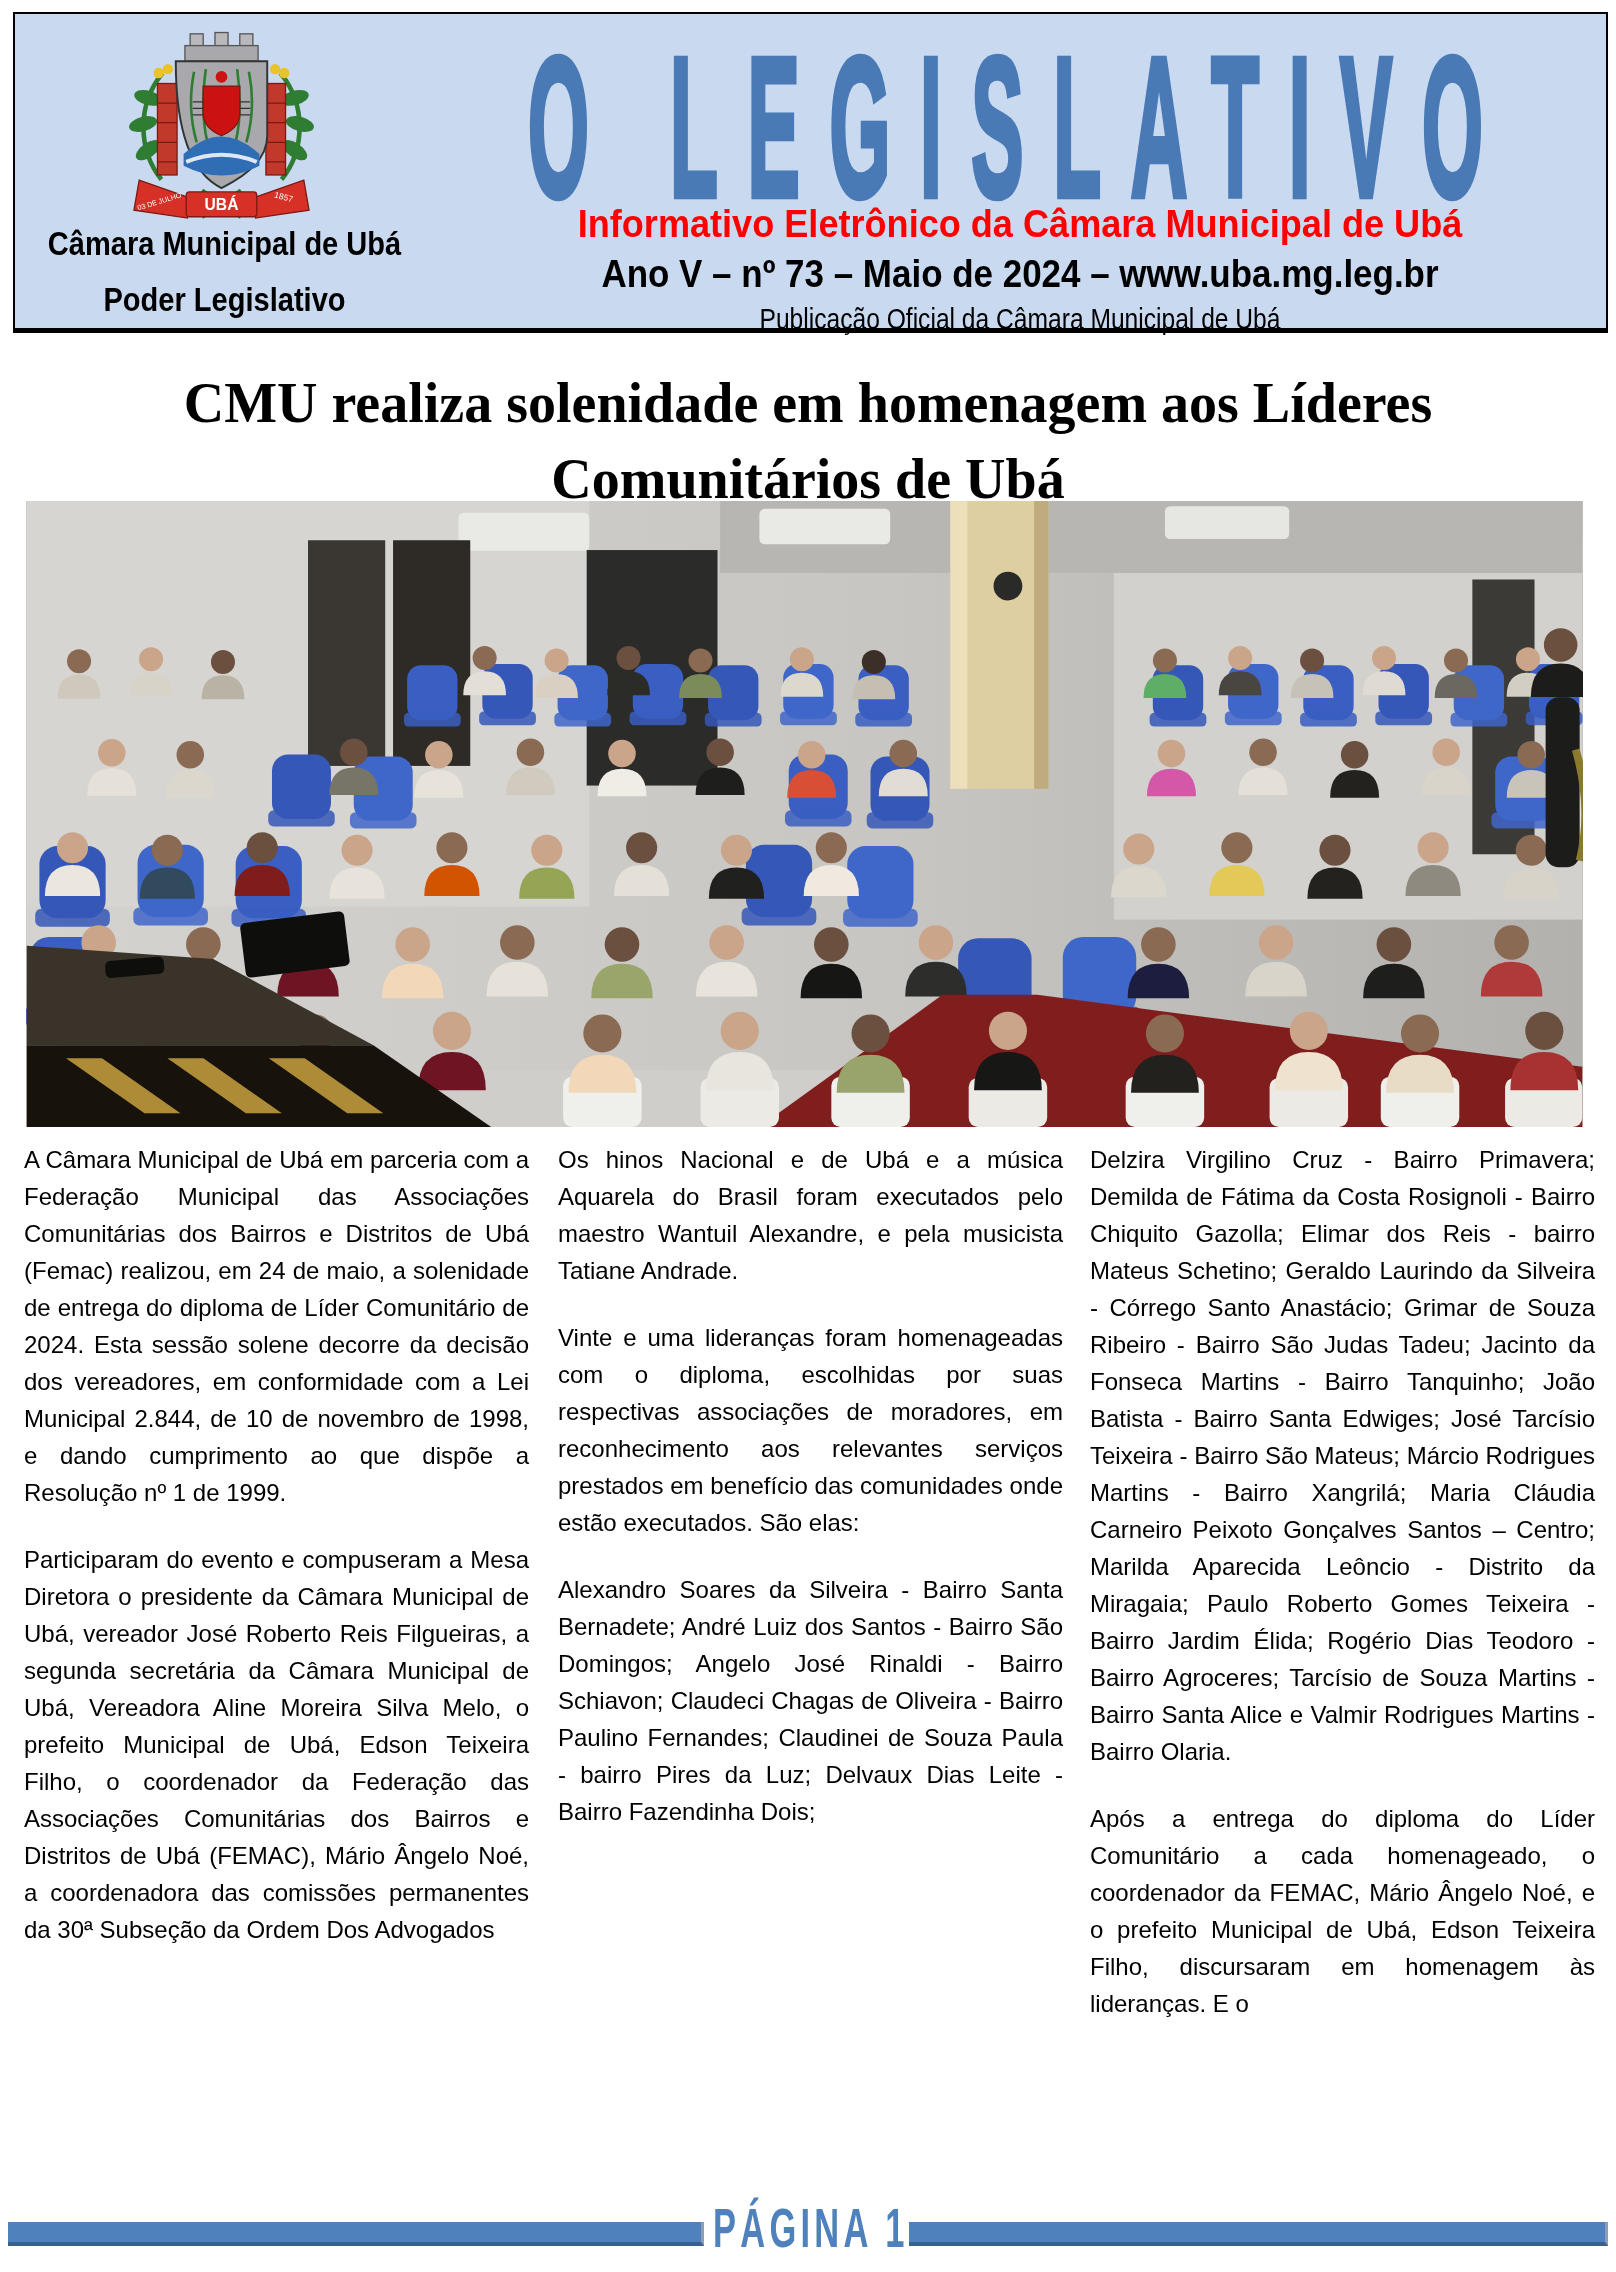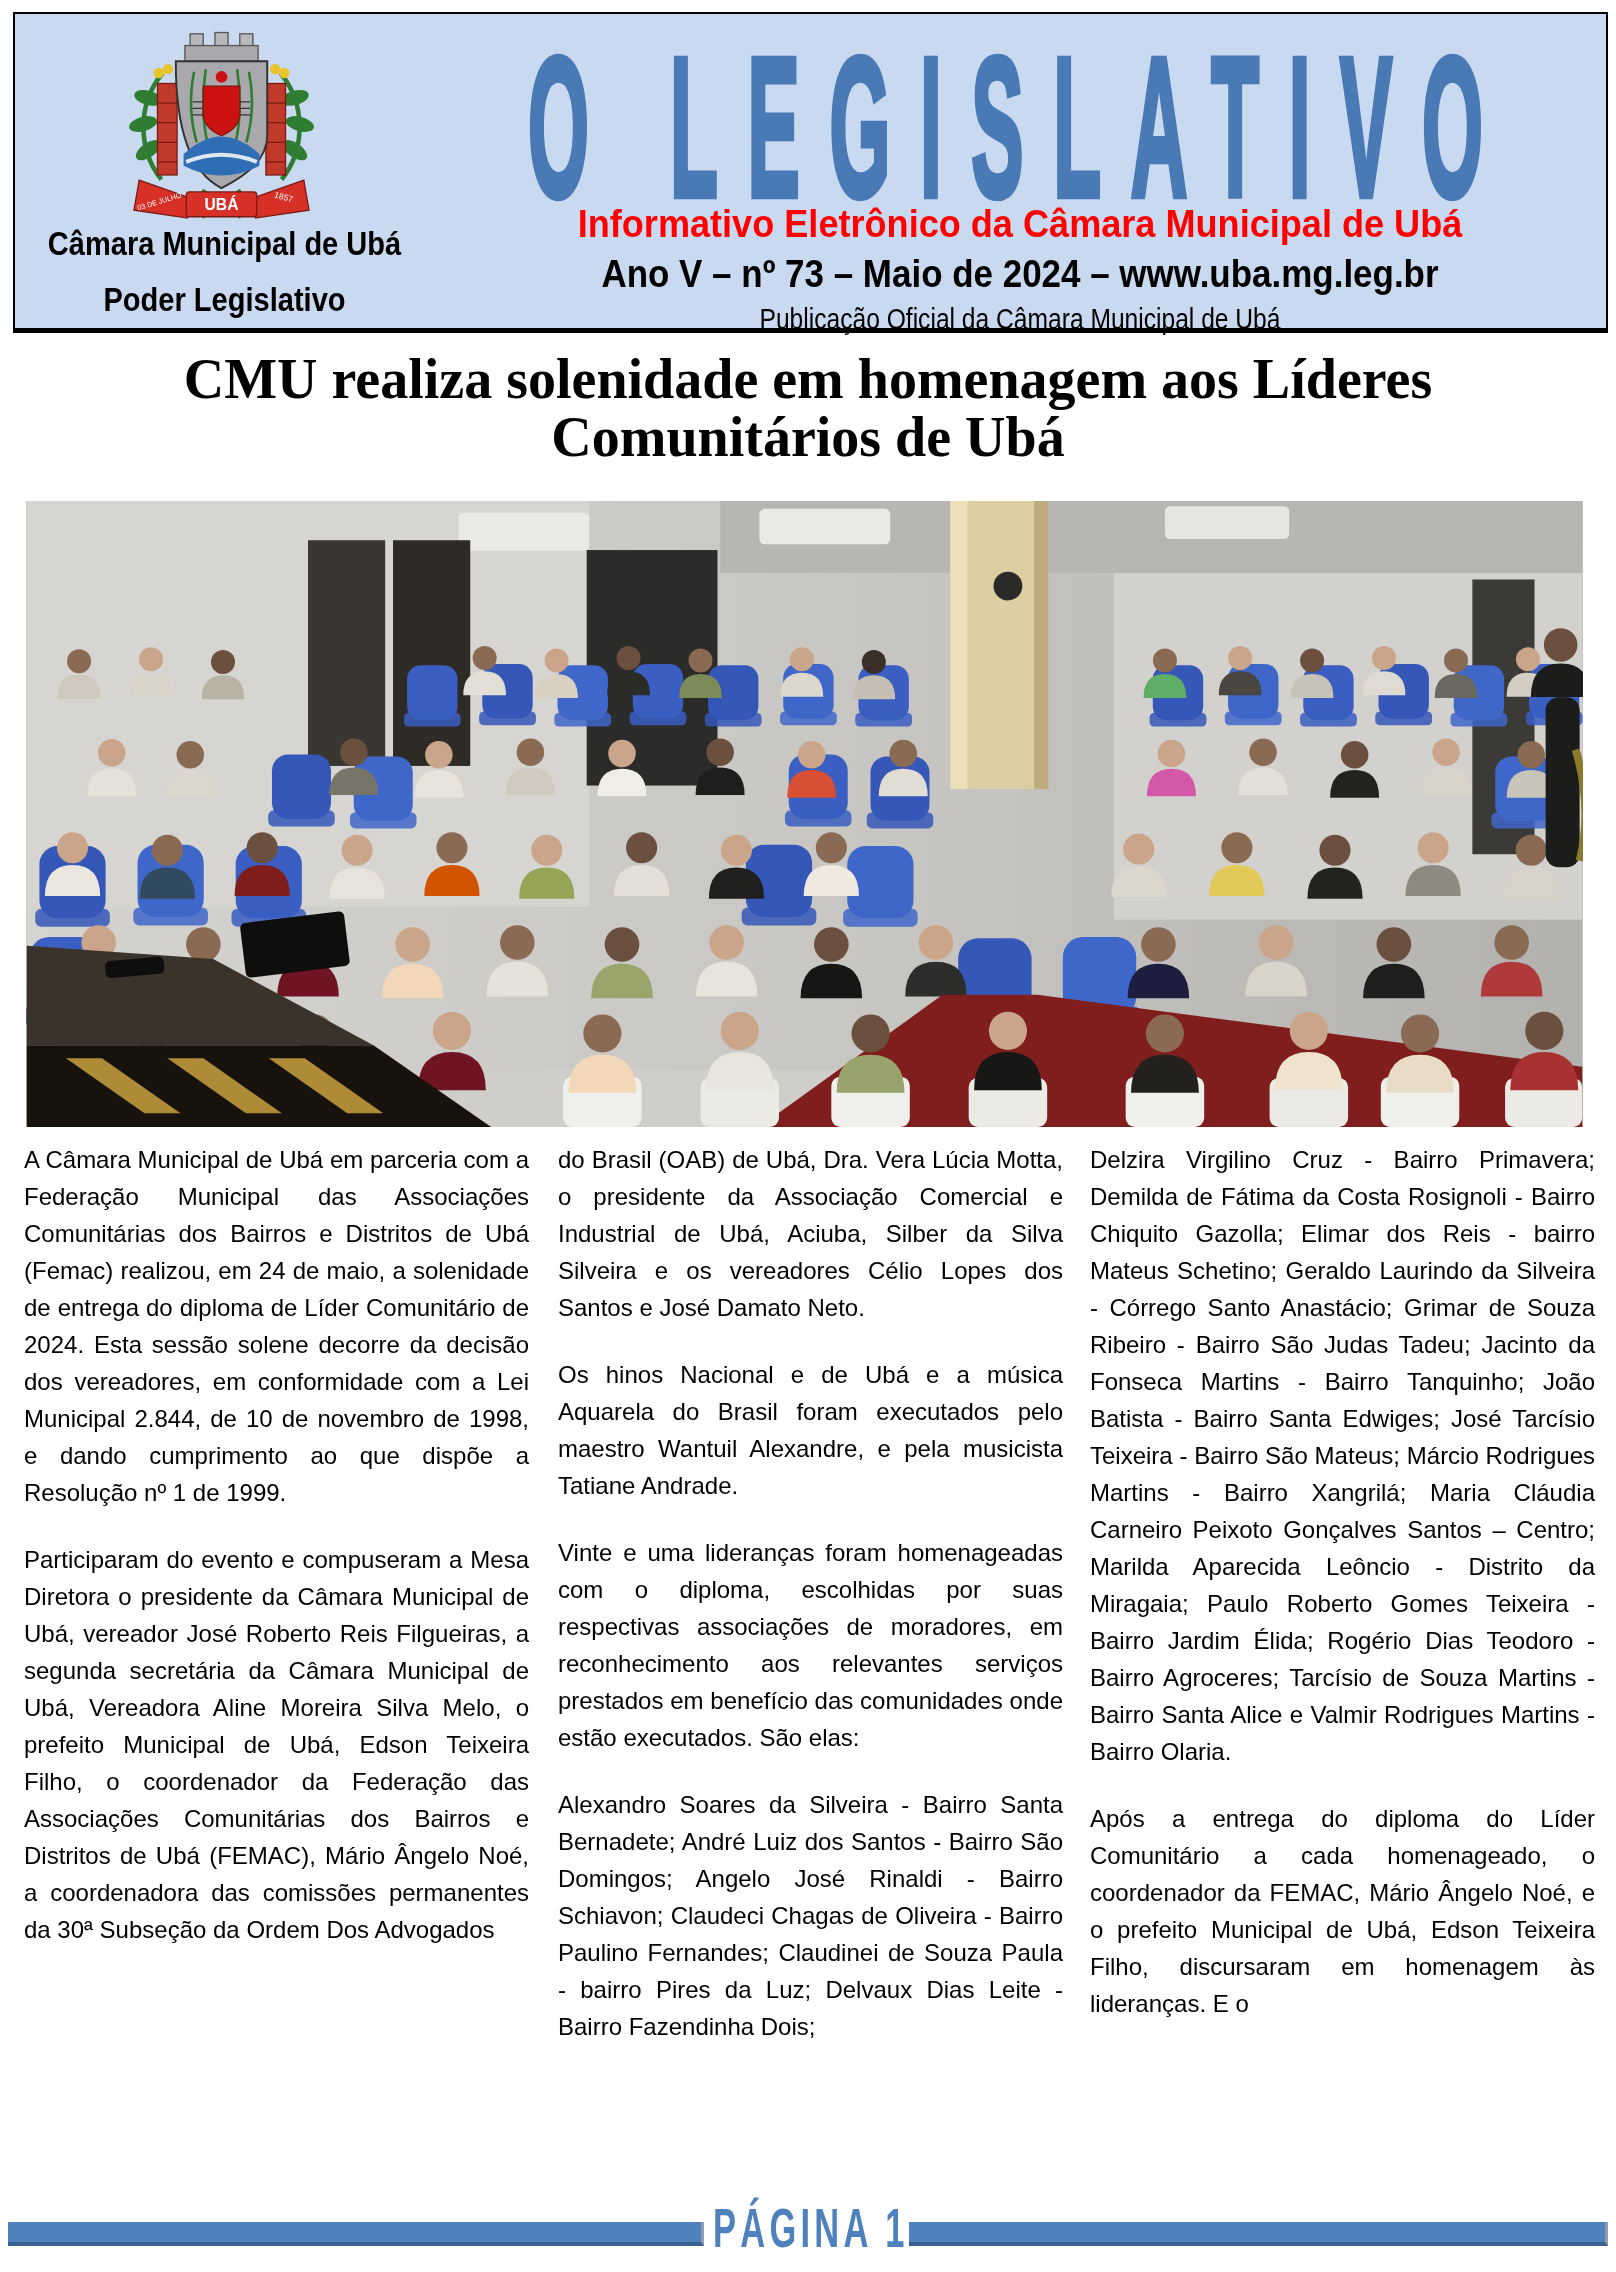--- a/index.html
+++ b/index.html
@@ -22,23 +22,23 @@
             color:#4a7ab5;-webkit-text-stroke:3.3px #4a7ab5;white-space:nowrap;
             transform:scale(.8,2.02);transform-origin:50% 55%;}
   .nl-sub{position:absolute;left:0;top:189px;width:1172px;text-align:center;color:#ff0000;
           font-weight:bold;font-size:38px;transform:scaleX(.95);white-space:nowrap;}
   .nl-ed{position:absolute;left:0;top:239px;width:1172px;text-align:center;color:#000;
          font-weight:bold;font-size:38px;transform:scaleX(.92);white-space:nowrap;}
   .nl-pub{position:absolute;left:0;top:288px;width:1172px;text-align:center;color:#000;
           font-size:30px;transform:scaleX(.82);white-space:nowrap;}
 
   
-  .headline{position:absolute;left:0;top:350px;width:1616px;text-align:center;
+  .headline{position:absolute;left:0;top:365px;width:1616px;text-align:center;
             font-family:"Liberation Serif","DejaVu Serif",serif;font-weight:bold;
-            font-size:56px;line-height:58px;}
+            font-size:56px;line-height:76px;}
   .headline-inner{display:inline-block;max-width:1283px;}
 
   
   .photo{position:absolute;left:26px;top:501px;width:1557px;height:626px;overflow:hidden;
          background:#c9c8c4;}
 
   
   .col{position:absolute;top:1141px;width:505px;text-align:justify;
        font-size:24px;line-height:37px;}
   .col p{margin:0 0 30px 0;text-align-last:left;}
@@ -290,21 +290,20 @@
         <rect x="120" y="700" width="90" height="26" rx="8" fill="#0e0e0c" transform="rotate(-5 165 713)"></rect>
       </g>
     </svg>
   </div>
 
   <div id="col0" class="col">
       <p>A Câmara Municipal de Ubá em parceria com a Federação Municipal das Associações Comunitárias dos Bairros e Distritos de Ubá (Femac) realizou, em 24 de maio, a solenidade de entrega do diploma de Líder Comunitário de 2024. Esta sessão solene decorre da decisão dos vereadores, em conformidade com a Lei Municipal 2.844, de 10 de novembro de 1998, e dando cumprimento ao que dispõe a Resolução nº 1 de 1999.</p>
       <p>Participaram do evento e compuseram a Mesa Diretora o presidente da Câmara Municipal de Ubá, vereador José Roberto Reis Filgueiras, a segunda secretária da Câmara Municipal de Ubá, Vereadora Aline Moreira Silva Melo, o prefeito Municipal de Ubá, Edson Teixeira Filho, o coordenador da Federação das Associações Comunitárias dos Bairros e Distritos de Ubá (FEMAC), Mário Ângelo Noé, a coordenadora das comissões permanentes da 30ª Subseção da Ordem Dos Advogados</p>
     </div>
   <div id="col1" class="col">
-      <p>do Brasil (OAB) de Ubá, Dra. Vera Lúcia Motta, o presidente da Associação Comercial e Industrial de Ubá, Aciuba, Silber da Silva Silveira e os vereadores Célio Lopes dos Santos e José Damato Neto.</p>
       <p>Os hinos Nacional e de Ubá e a música Aquarela do Brasil foram executados pelo maestro Wantuil Alexandre, e pela musicista Tatiane Andrade.</p>
       <p>Vinte e uma lideranças foram homenageadas com o diploma, escolhidas por suas respectivas associações de moradores, em reconhecimento aos relevantes serviços prestados em benefício das comunidades onde estão executados. São elas:</p>
       <p>Alexandro Soares da Silveira - Bairro Santa Bernadete; André Luiz dos Santos - Bairro São Domingos; Angelo José Rinaldi - Bairro Schiavon; Claudeci Chagas de Oliveira - Bairro Paulino Fernandes; Claudinei de Souza Paula - bairro Pires da Luz; Delvaux Dias Leite - Bairro Fazendinha Dois;</p>
     </div>
   <div id="col2" class="col">
       <p>Delzira Virgilino Cruz - Bairro Primavera; Demilda de Fátima da Costa Rosignoli - Bairro Chiquito Gazolla; Elimar dos Reis - bairro Mateus Schetino; Geraldo Laurindo da Silveira - Córrego Santo Anastácio; Grimar de Souza Ribeiro - Bairro São Judas Tadeu; Jacinto da Fonseca Martins - Bairro Tanquinho; João Batista - Bairro Santa Edwiges; José Tarcísio Teixeira - Bairro São Mateus; Márcio Rodrigues Martins - Bairro Xangrilá; Maria Cláudia Carneiro Peixoto Gonçalves Santos – Centro; Marilda Aparecida Leôncio - Distrito da Miragaia; Paulo Roberto Gomes Teixeira - Bairro Jardim Élida; Rogério Dias Teodoro - Bairro Agroceres; Tarcísio de Souza Martins - Bairro Santa Alice e Valmir Rodrigues Martins - Bairro Olaria.</p>
       <p>Após a entrega do diploma do Líder Comunitário a cada homenageado, o coordenador da FEMAC, Mário Ângelo Noé, e o prefeito Municipal de Ubá, Edson Teixeira Filho, discursaram em homenagem às lideranças. E o</p>
     </div>
 
   <div id="fbar-left" class="fbar"></div>

